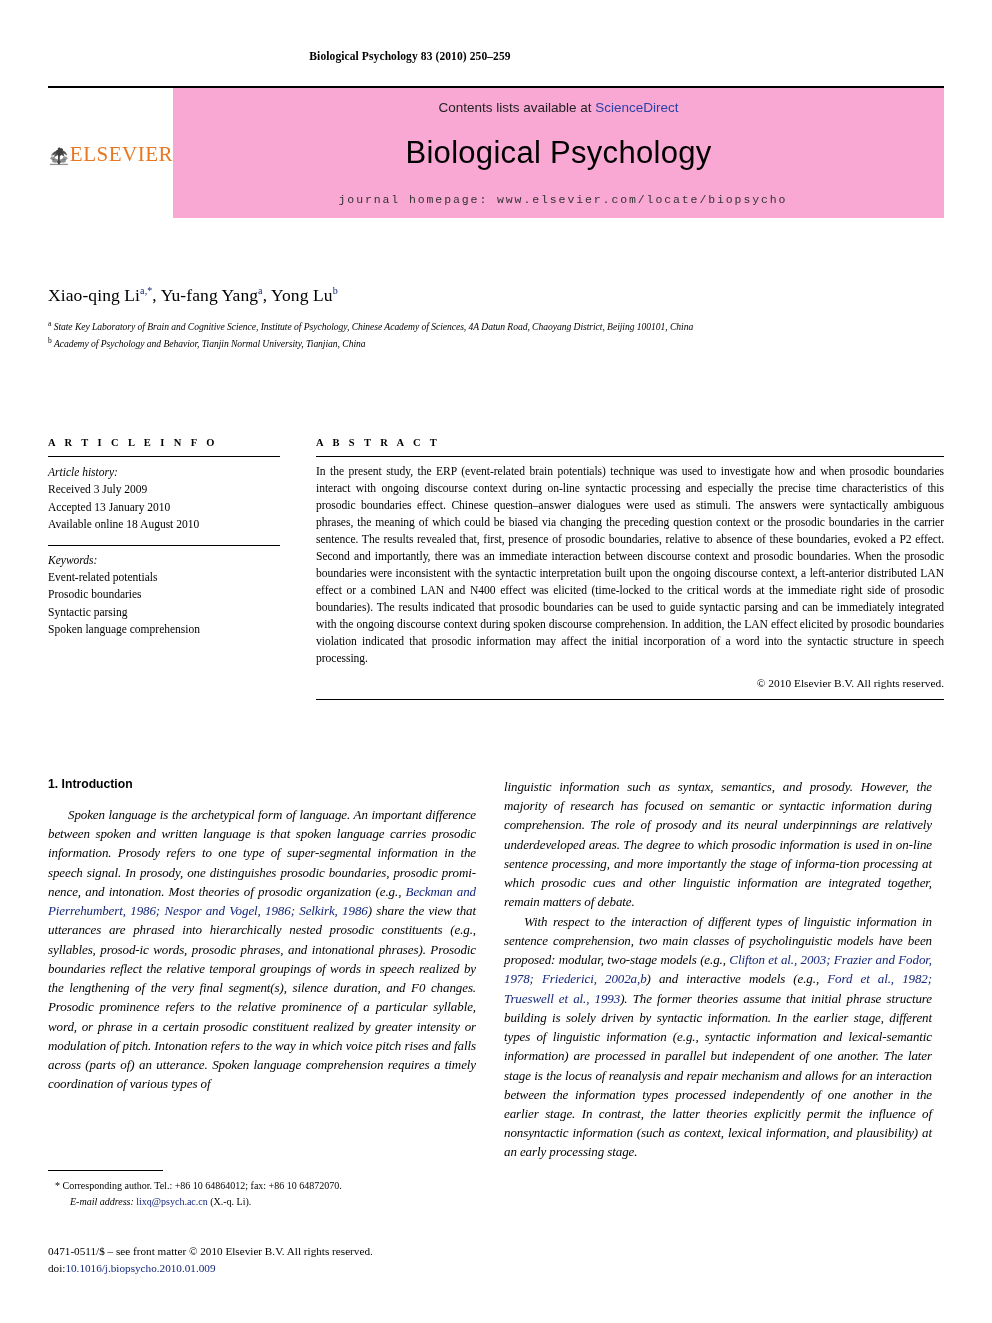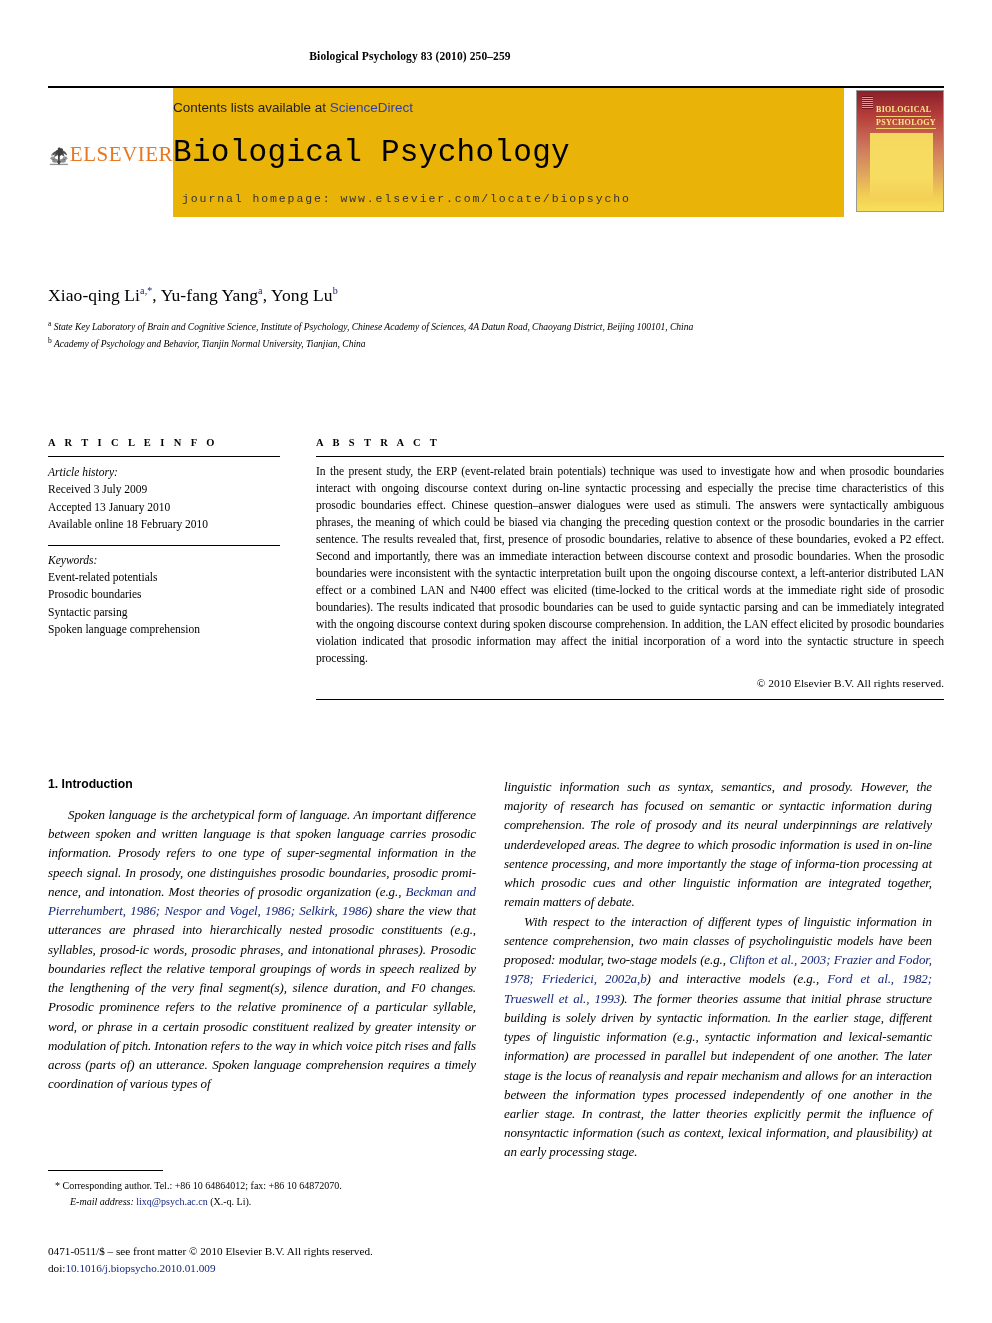--- a/index.html
+++ b/index.html
@@ -63,40 +63,40 @@
     font-family: "Liberation Serif", serif;
     font-size: 21px;
     letter-spacing: 0.5px;
     color: #E87722;
     line-height: 1;
     margin-top: 1px;
     margin-bottom: 4px;
   }
   .banner {
     flex: 1 1 auto;
-    background: #eab308;
+    background: #f9a8d4;
     display: flex;
     flex-direction: column;
-    align-items: flex-start;
+    align-items: center;
     justify-content: center;
     padding: 10px 0 12px 0;
     box-sizing: border-box;
     min-height: 126px;
   }
   .contents-line {
     font-family: "Liberation Sans", sans-serif;
     font-size: 13.5px;
     color: #222;
     margin-top: 2px;
   }
   .contents-line .sd {
     color: #2b41a6;
   }
   .journal-title {
-    font-family: Liberation Mono, monospace;
+    font-family: Liberation Sans, sans-serif;
     font-size: 31px;
     margin: 20px 0 22px 0;
     letter-spacing: 0.3px;
   }
   .homepage-line {
     font-family: Liberation Mono, monospace;
     font-size: 11.5px;
     letter-spacing: 1.9px;
     color: #333;
     padding-left: 9px;
@@ -354,51 +354,41 @@
     </div>
 
     <div class="banner">
       <div class="contents-line">
         <span>Contents lists available at </span><span class="sd">ScienceDirect</span>
       </div>
       <div class="journal-title">Biological Psychology</div>
       <div class="homepage-line">journal homepage: www.elsevier.com/locate/biopsycho</div>
     </div>
 
-    <div class="cover-cell">
-      <div class="cover">
-        <div class="cover-elsevier-mark"></div>
-        <div class="cover-title">
-          <span>BIOLOGICAL</span>
-          <span>PSYCHOLOGY</span>
-        </div>
-        <div class="cover-panel"></div>
-      </div>
-    </div>
   </div>
 
   <div class="title-block">
     <div class="authors">
       <span>Xiao-qing Li</span><sup>a,*</sup><span>, </span><span>Yu-fang Yang</span><sup>a</sup><span>, </span><span>Yong Lu</span><sup>b</sup>
     </div>
     <div class="affils">
       <div><sup>a</sup> <span>State Key Laboratory of Brain and Cognitive Science, Institute of Psychology, Chinese Academy of Sciences, 4A Datun Road, Chaoyang District, Beijing 100101, China</span></div>
       <div><sup>b</sup> <span>Academy of Psychology and Behavior, Tianjin Normal University, Tianjian, China</span></div>
     </div>
   </div>
 
   <div class="info-abstract">
 
     <div class="col-info">
       <div class="sec-label">A R T I C L E  I N F O</div>
       <div class="rule"></div>
       <div class="ital-head">Article history:</div>
       <div class="info-line">Received 3 July 2009</div>
       <div class="info-line">Accepted 13 January 2010</div>
-      <div class="info-line">Available online 18 February 2010</div>
+      <div class="info-line">Available online 18 August 2010</div>
       <div class="rule-thin"></div>
       <div class="ital-head">Keywords:</div>
       <div class="info-line">Event-related potentials</div>
       <div class="info-line">Prosodic boundaries</div>
       <div class="info-line">Syntactic parsing</div>
       <div class="info-line">Spoken language comprehension</div>
     </div>
 
     <div class="col-abstract">
       <div class="sec-label">A B S T R A C T</div>

